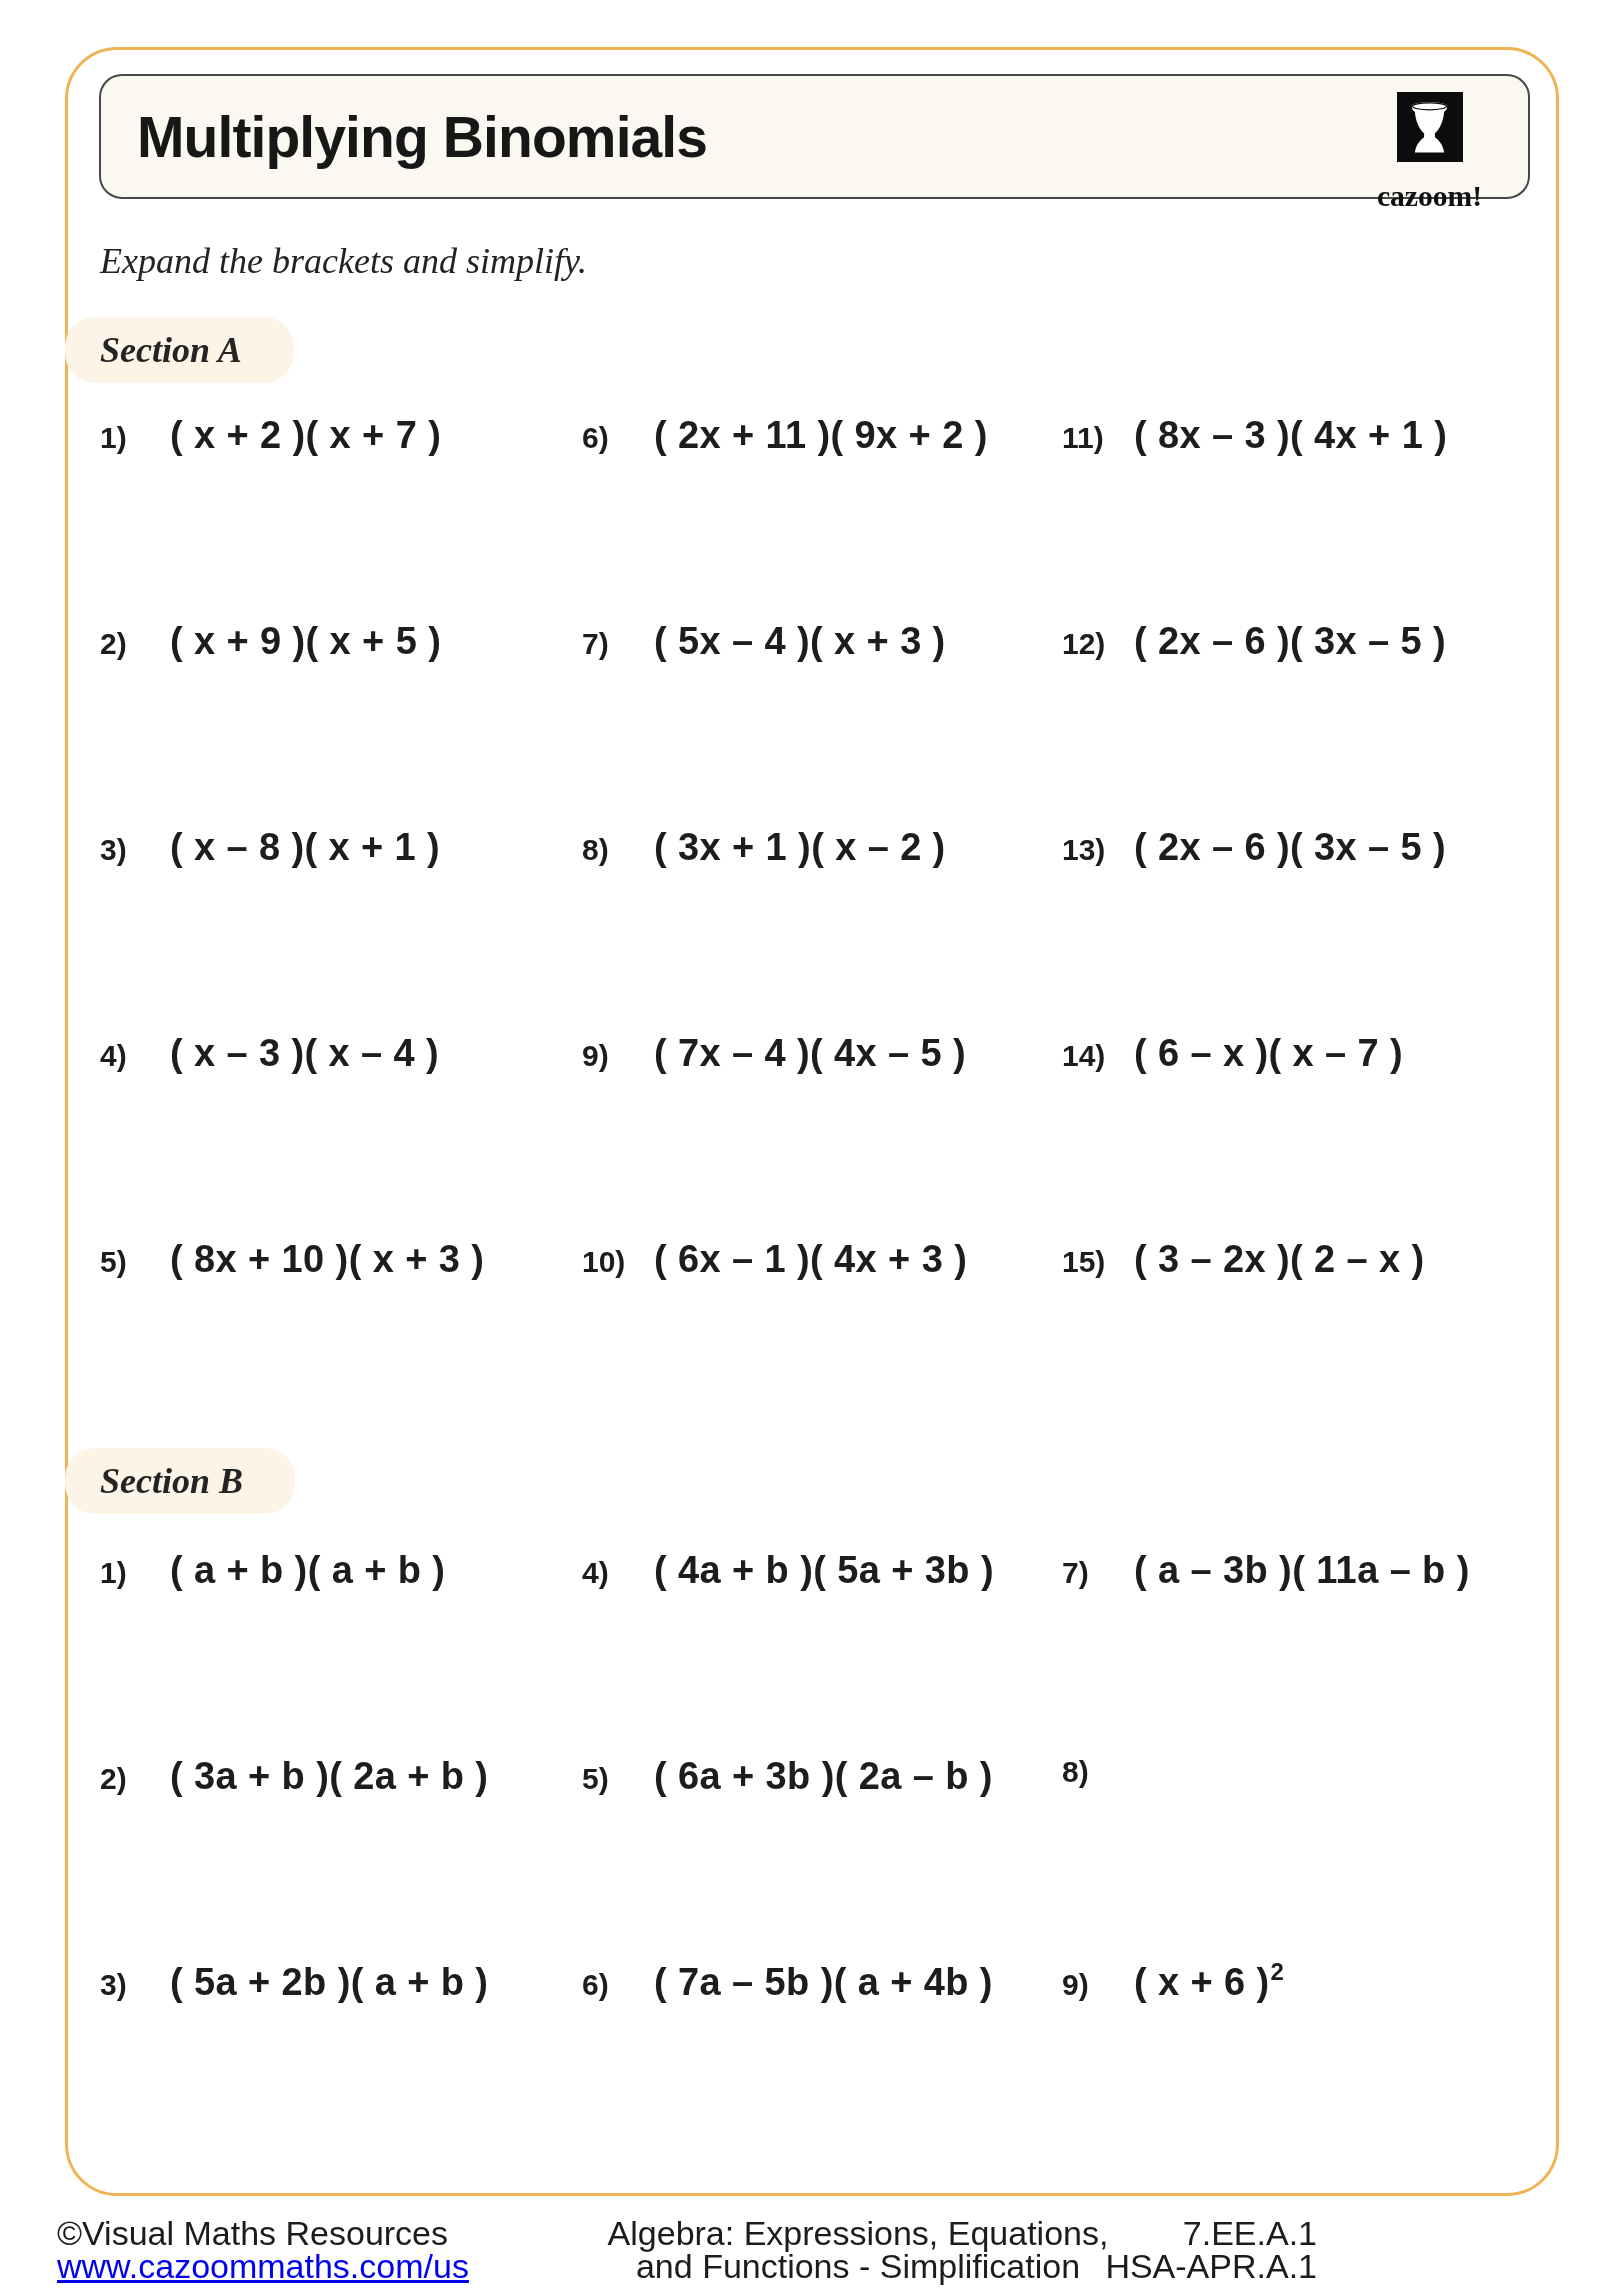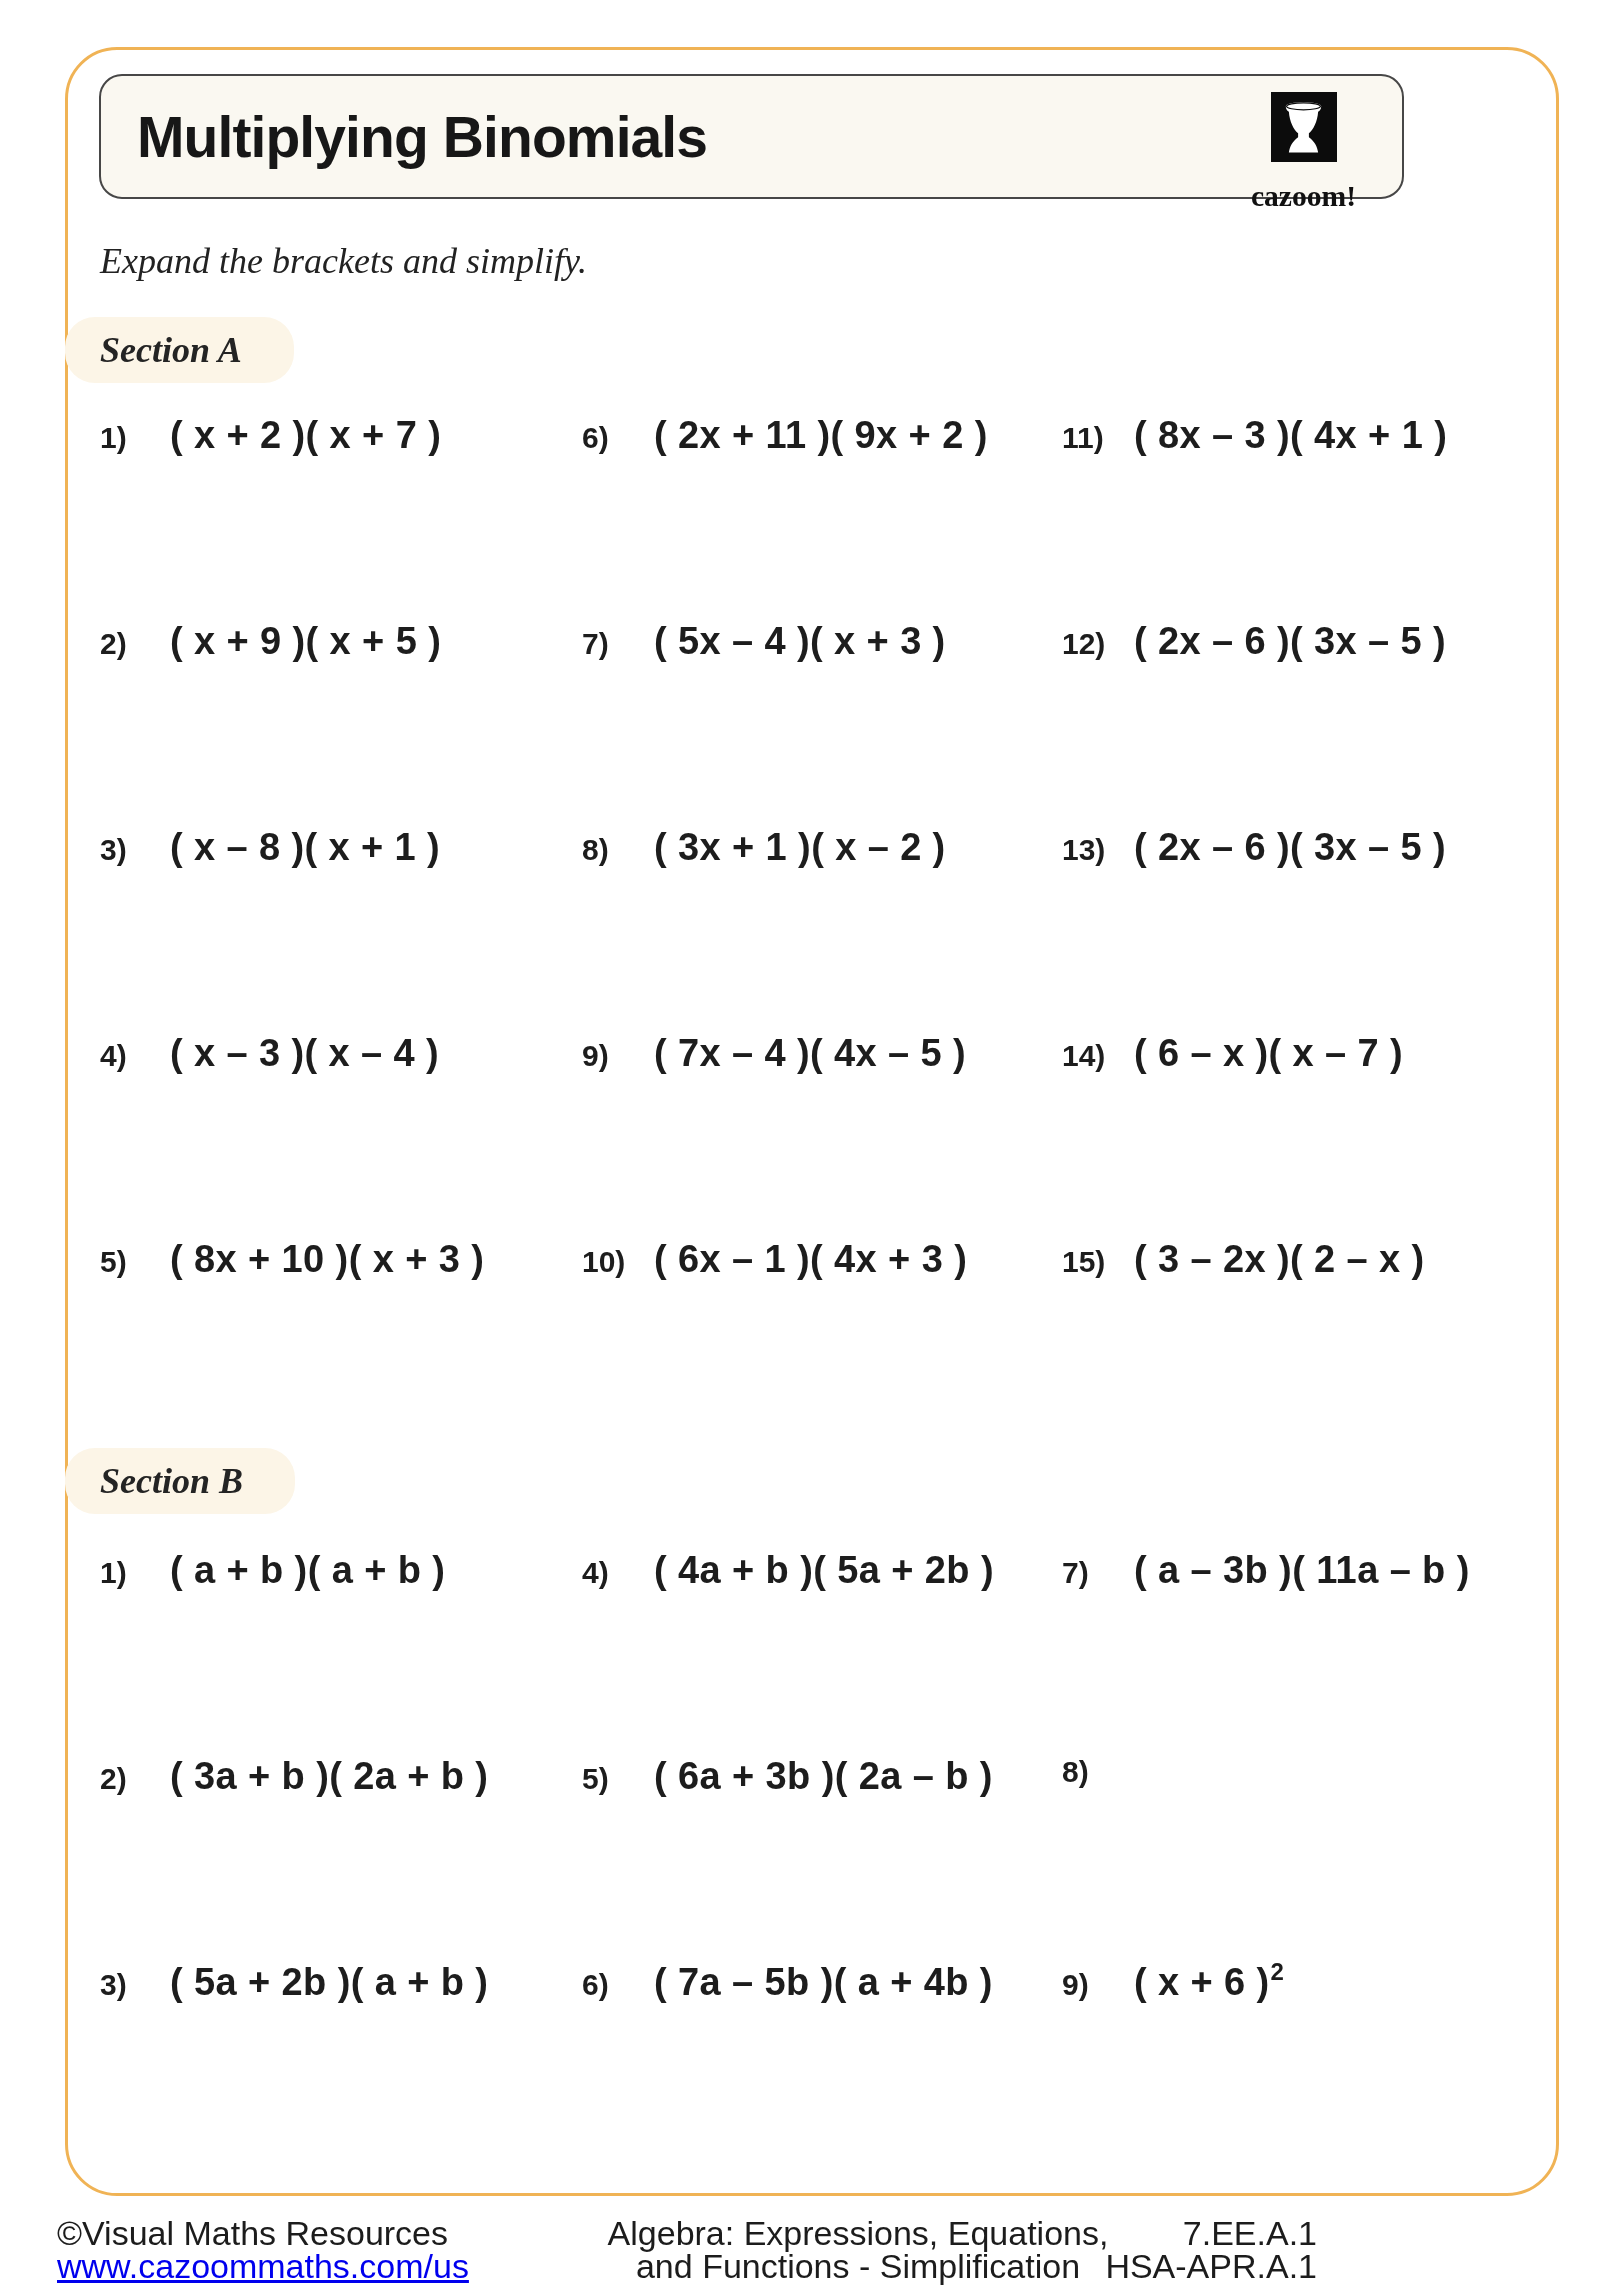--- a/index.html
+++ b/index.html
@@ -24,21 +24,21 @@
   .frame{
     position:absolute;left:65px;top:47px;
     width:1494px;height:2149px;
     border:3.6px solid var(--accent);
     border-radius:52px;
     background:transparent;
   }
   
   .header-box{
     position:absolute;left:99px;top:74px;
-    width:1305px;height:125px;
+    width:1431px;height:125px;
     background:var(--box_bg);
     border:2.7px solid var(--box_border);
     border-radius:23px;
     display:flex;align-items:center;
   }
   .page-title{
     font-family:"Liberation Sans",sans-serif;
     font-weight:700;
     font-size:57px;
     letter-spacing:-0.9px;
@@ -162,21 +162,21 @@
       <div class="problem" style="left: 582px; top: 1032px;"><span class="pnum" style="width: 72px;">9)</span><span class="pexpr">( 7x – 4 )( 4x – 5 )</span></div>
       <div class="problem" style="left: 582px; top: 1238px;"><span class="pnum" style="width: 72px;">10)</span><span class="pexpr">( 6x – 1 )( 4x + 3 )</span></div>
       <div class="problem" style="left: 1062px; top: 414px;"><span class="pnum" style="width: 72px;">11)</span><span class="pexpr">( 8x – 3 )( 4x + 1 )</span></div>
       <div class="problem" style="left: 1062px; top: 620px;"><span class="pnum" style="width: 72px;">12)</span><span class="pexpr">( 2x – 6 )( 3x – 5 )</span></div>
       <div class="problem" style="left: 1062px; top: 826px;"><span class="pnum" style="width: 72px;">13)</span><span class="pexpr">( 2x – 6 )( 3x – 5 )</span></div>
       <div class="problem" style="left: 1062px; top: 1032px;"><span class="pnum" style="width: 72px;">14)</span><span class="pexpr">( 6 – x )( x – 7 )</span></div>
       <div class="problem" style="left: 1062px; top: 1238px;"><span class="pnum" style="width: 72px;">15)</span><span class="pexpr">( 3 – 2x )( 2 – x )</span></div>
       <div class="problem" style="left: 100px; top: 1549px;"><span class="pnum" style="width: 70px;">1)</span><span class="pexpr">( a + b )( a + b )</span></div>
       <div class="problem" style="left: 100px; top: 1755px;"><span class="pnum" style="width: 70px;">2)</span><span class="pexpr">( 3a + b )( 2a + b )</span></div>
       <div class="problem" style="left: 100px; top: 1961px;"><span class="pnum" style="width: 70px;">3)</span><span class="pexpr">( 5a + 2b )( a + b )</span></div>
-      <div class="problem" style="left: 582px; top: 1549px;"><span class="pnum" style="width: 72px;">4)</span><span class="pexpr">( 4a + b )( 5a + 2b )</span></div>
+      <div class="problem" style="left: 582px; top: 1549px;"><span class="pnum" style="width: 72px;">4)</span><span class="pexpr">( 4a + b )( 5a + 3b )</span></div>
       <div class="problem" style="left: 582px; top: 1755px;"><span class="pnum" style="width: 72px;">5)</span><span class="pexpr">( 6a + 3b )( 2a – b )</span></div>
       <div class="problem" style="left: 582px; top: 1961px;"><span class="pnum" style="width: 72px;">6)</span><span class="pexpr">( 7a – 5b )( a + 4b )</span></div>
       <div class="problem" style="left: 1062px; top: 1549px;"><span class="pnum" style="width: 72px;">7)</span><span class="pexpr">( a – 3b )( 11a – b )</span></div>
       <div class="problem" style="left: 1062px; top: 1755px;"><span class="pnum" style="width: 72px;">8)</span></div>
       <div class="problem" style="left: 1062px; top: 1961px;"><span class="pnum" style="width: 72px;">9)</span><span class="pexpr">( x + 6 )</span><sup class="psup">2</sup></div>
     </div>
 
   <footer class="footer">
     <div class="f-left">
       <div>©Visual Maths Resources</div>

